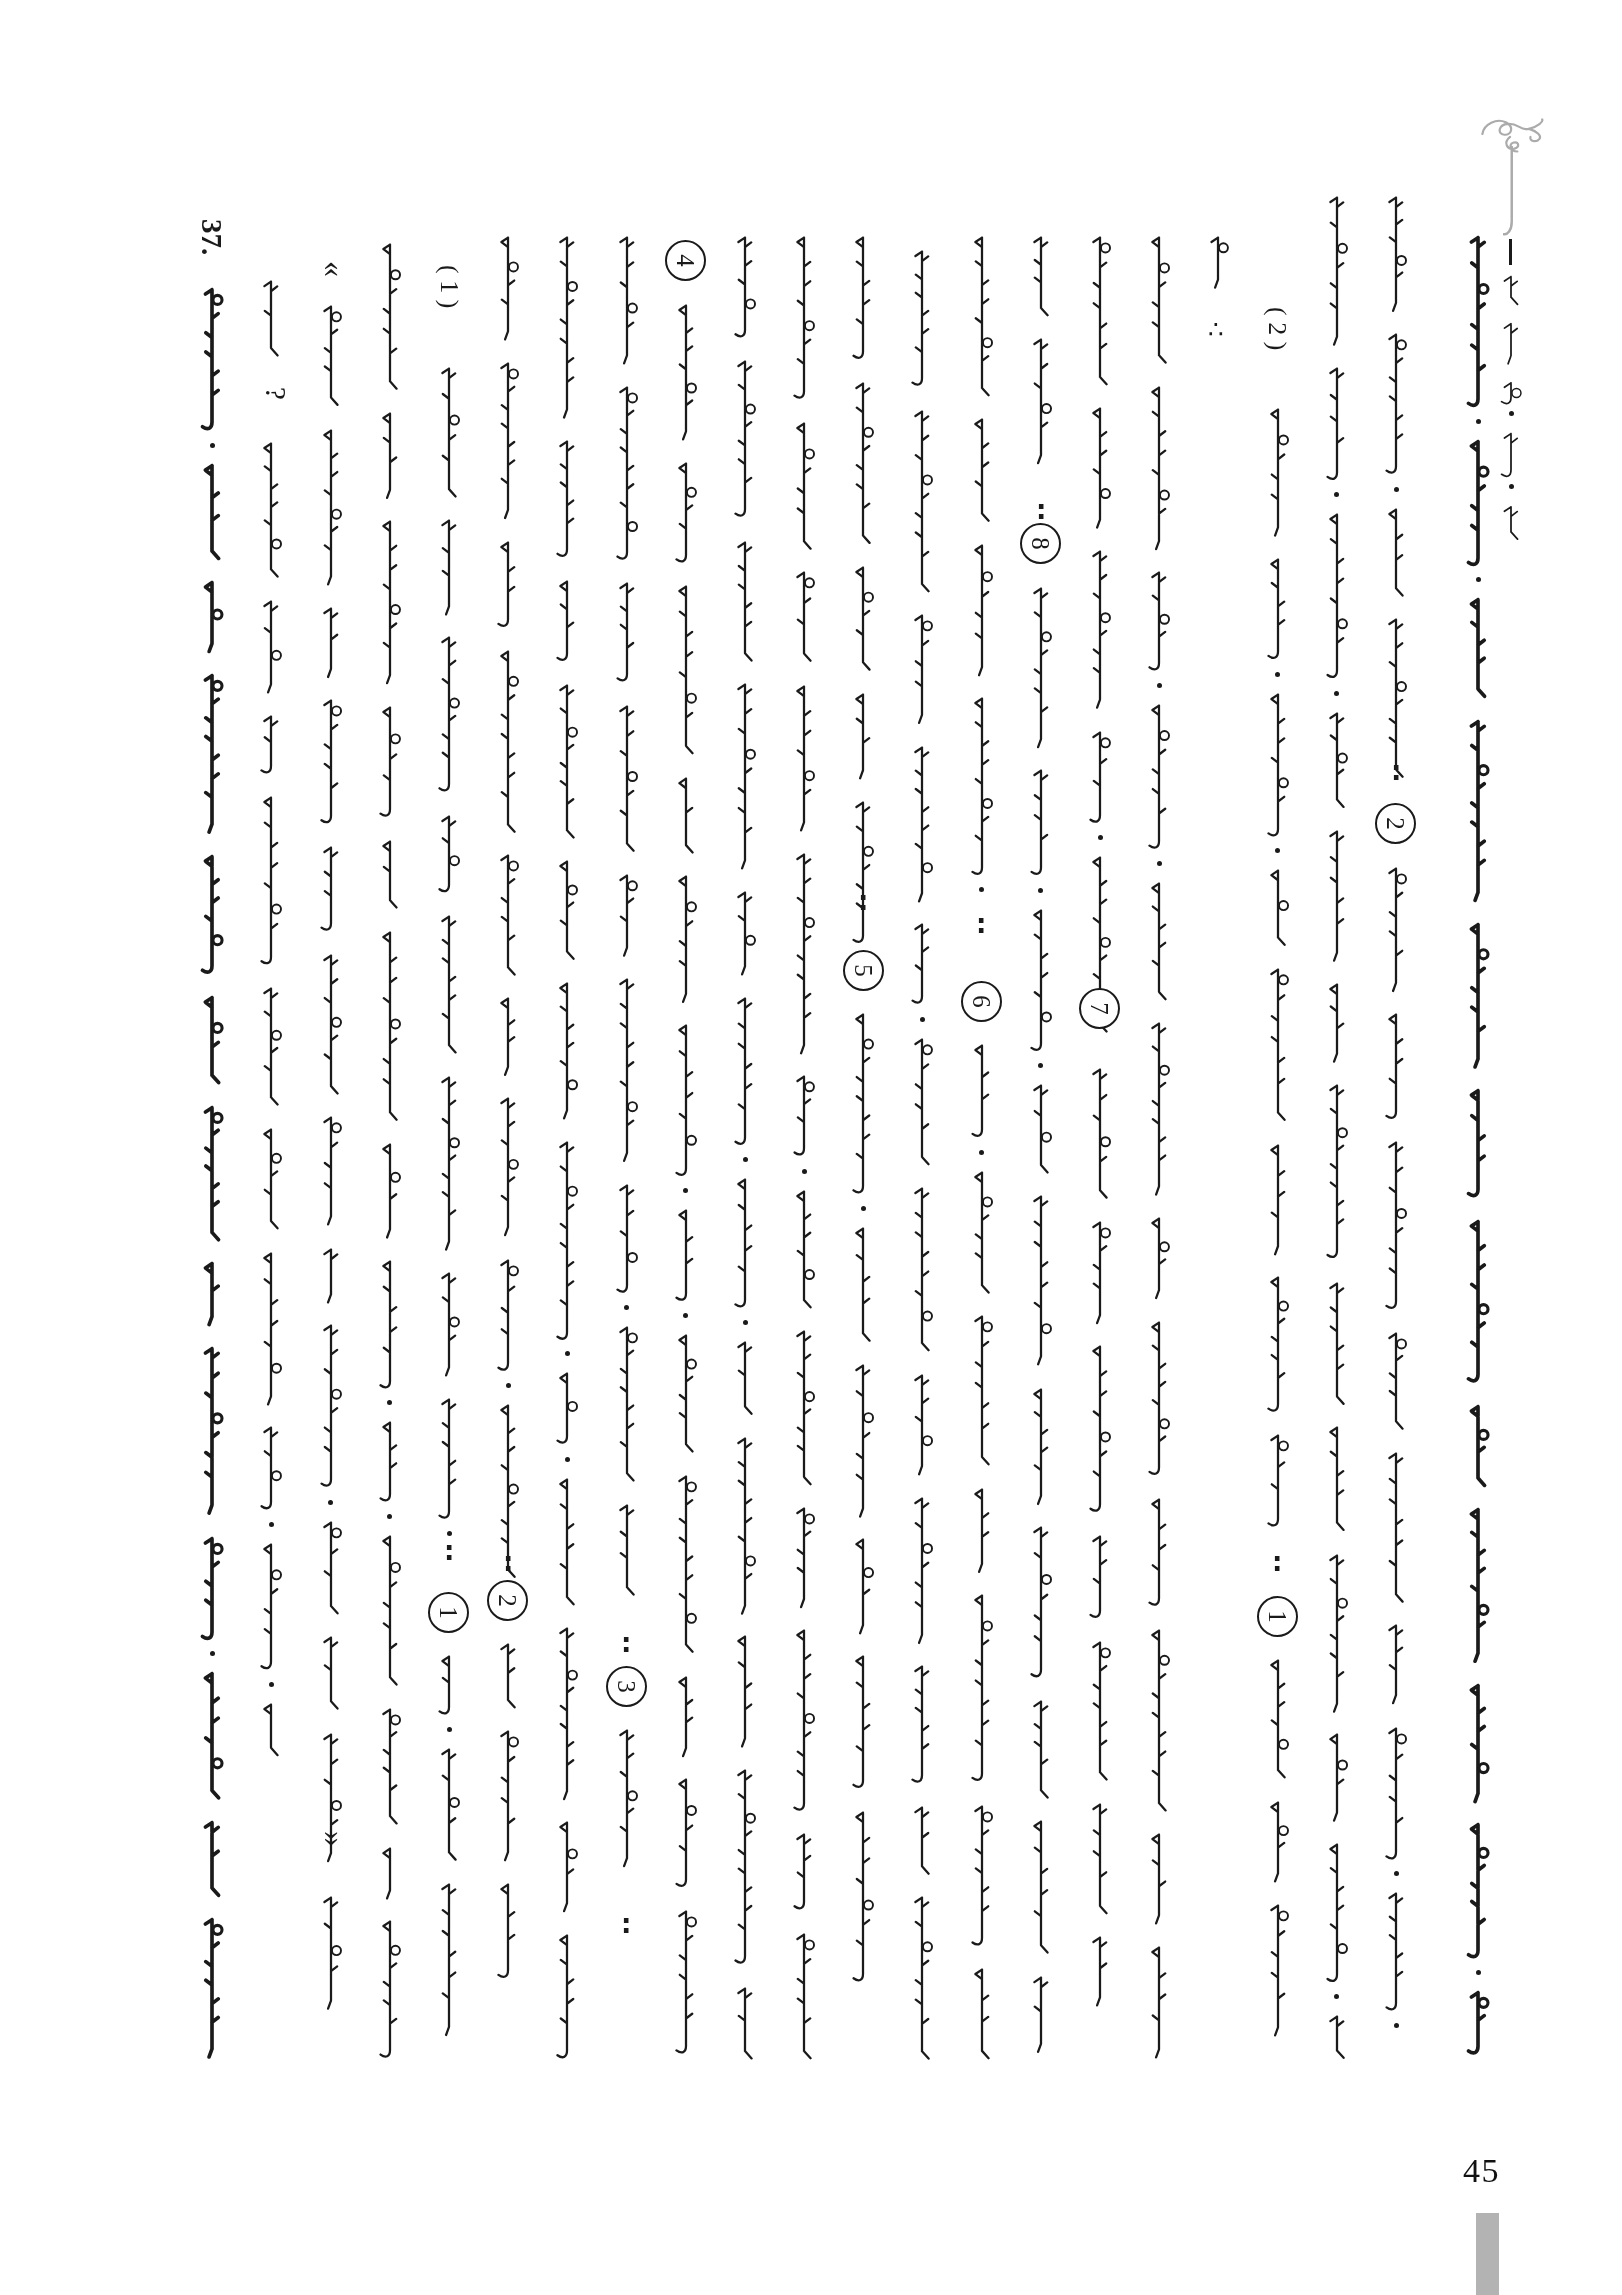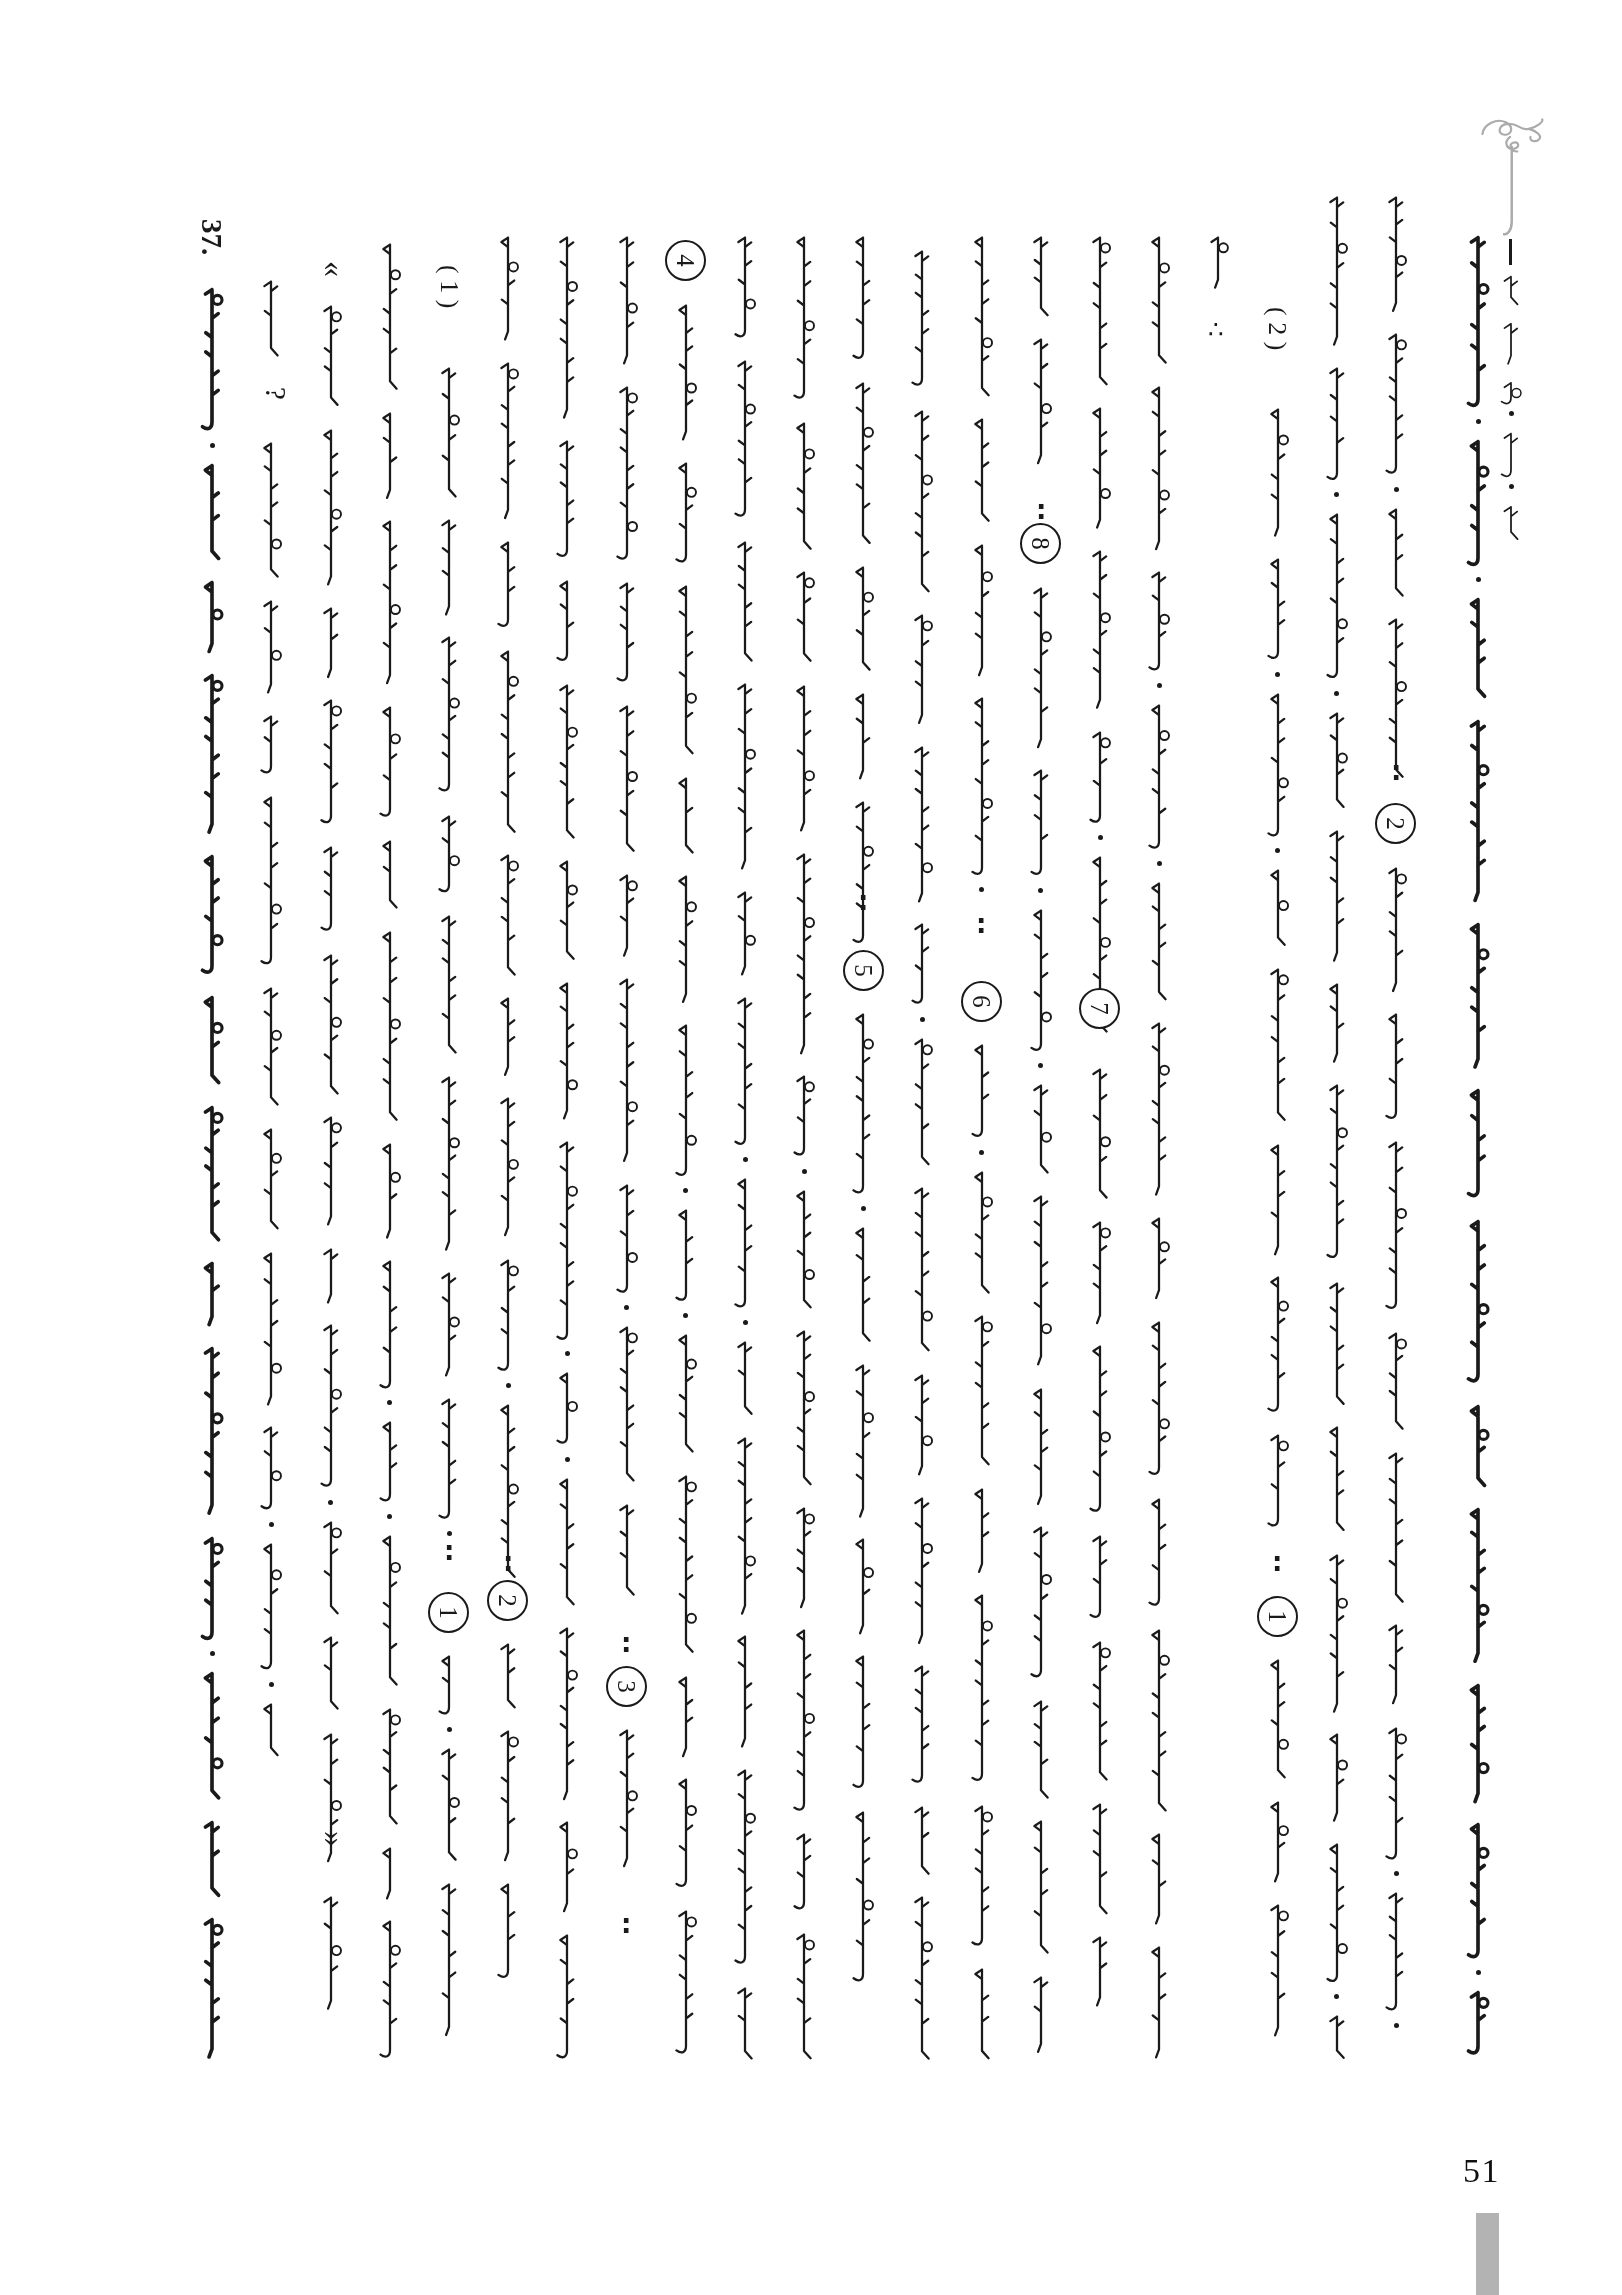--- a/index.html
+++ b/index.html
@@ -1571,17 +1571,17 @@
       <div class="circlemark" style="left: 1257px; top: 1596px; width: 41px; height: 41px;">
         <span style="font-size: 25px;">1</span>
       </div>
       <div class="colonmark" style="left: 1391px; top: 758px; font-size: 26px; font-weight: bold;">:</div>
       <div class="circlemark" style="left: 1375px; top: 803px; width: 41px; height: 41px;">
         <span style="font-size: 25px;">2</span>
       </div>
       <div style="position: absolute; left: 1509px; top: 239px; width: 2.5px; height: 26px; background: rgb(26, 26, 26);"></div>
     </div>
 
-  <div id="page-number" style="left:1463px;top:2152px;font-size:34px;letter-spacing:1.5px;">51</div>
+  <div id="page-number" style="left:1463px;top:2152px;font-size:34px;letter-spacing:1.5px;">45</div>
 
   <div id="footer-bar" style="left: 1476px; top: 2213px; width: 22.7px; height: 83px; background: rgb(179, 179, 179);"></div>
 </div>
 
 
 </body></html>

